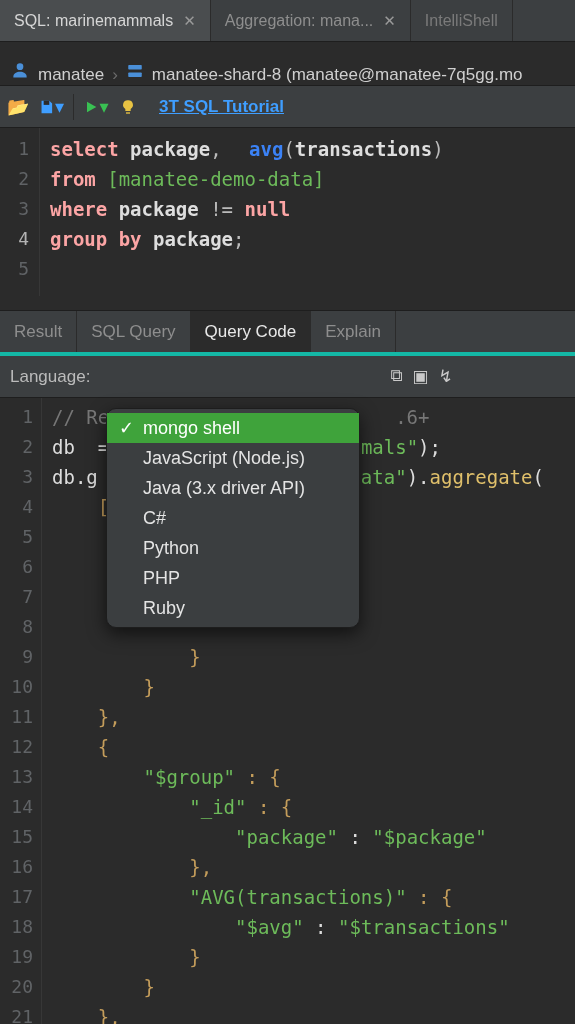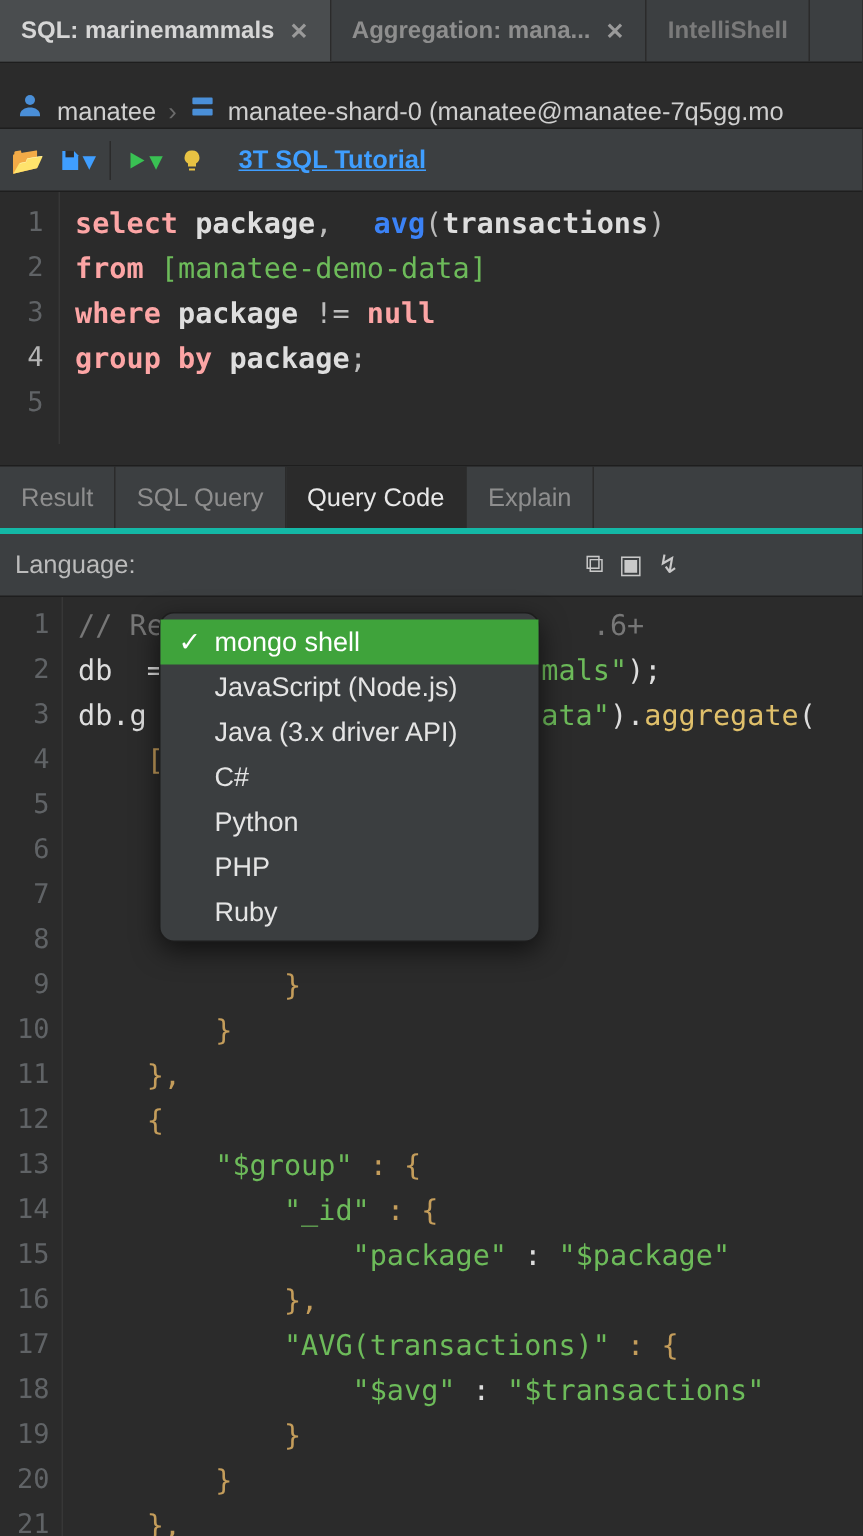--- a/index.html
+++ b/index.html
@@ -12,21 +12,20 @@
     font-size: 16px;
     overflow: hidden;
     position: relative;
   }
   
   .tabbar {
     display: flex;
     height: 42px;
     background: #3c3f41;
     border-bottom: 1px solid #1e1e1e;
-    font-weight: bold;
   }
   .tab {
     display: flex;
     align-items: center;
     padding: 0 14px;
     border-right: 1px solid #2b2b2b;
     color: #8e8e8e;
     gap: 10px;
     white-space: nowrap;
     font-size: 16px;
@@ -211,21 +210,21 @@
       </svg>
   </span>
   <span>manatee</span>
   <span class="sep">›</span>
   <span class="db-icon">
     <svg width="18" height="18" viewBox="0 0 24 24" fill="#4a8fd8">
         <rect x="3" y="4" width="18" height="6" rx="1"></rect>
         <rect x="3" y="14" width="18" height="6" rx="1"></rect>
       </svg>
   </span>
-  <span>manatee-shard-0 (manatee@manatee-7q5gg.mo</span>
+  <span>manatee-shard-8 (manatee@manatee-7q5gg.mo</span>
 </div>
 
 <div class="toolbar">
   <span class="tb-icon folder">📂</span>
   <span class="tb-icon save">
     <svg width="18" height="18" viewBox="0 0 24 24" fill="#3f9eff">
         <path d="M5 3h11l4 4v14H5z"></path>
         <rect x="8" y="3" width="8" height="6" fill="#2b2b2b"></rect>
       </svg>▾
   </span>

